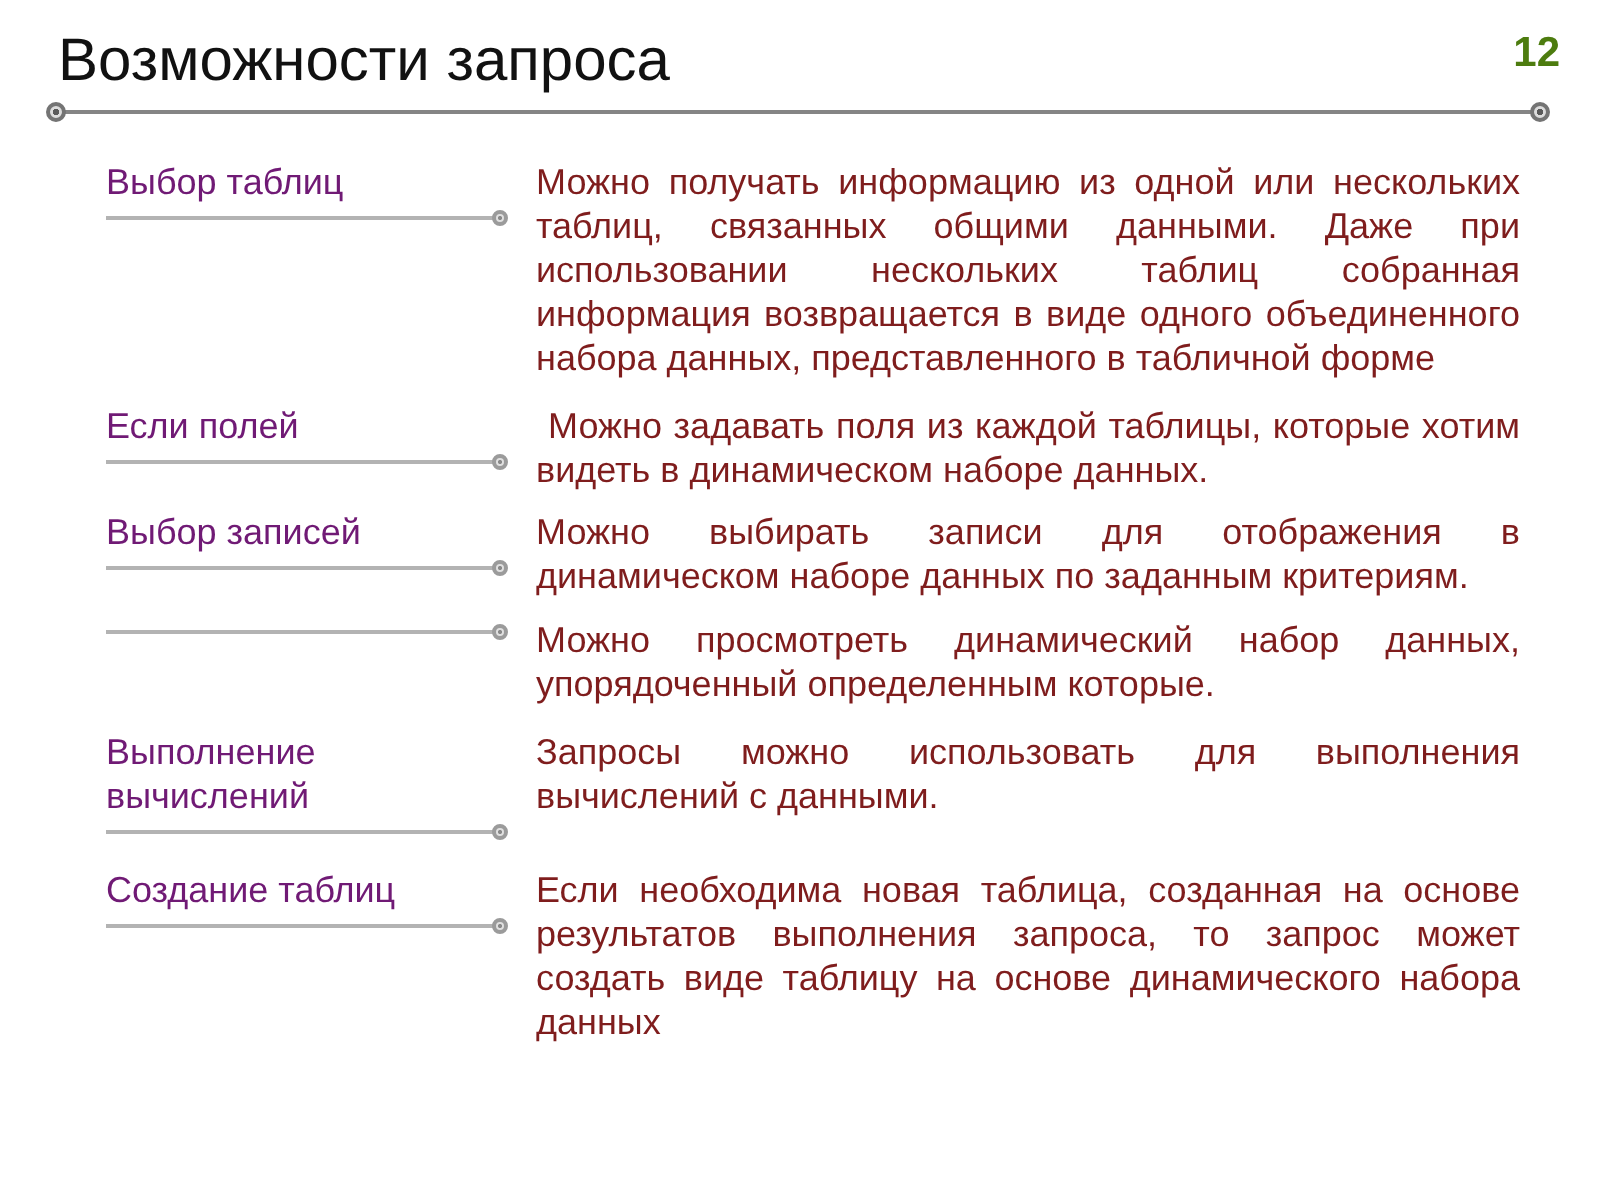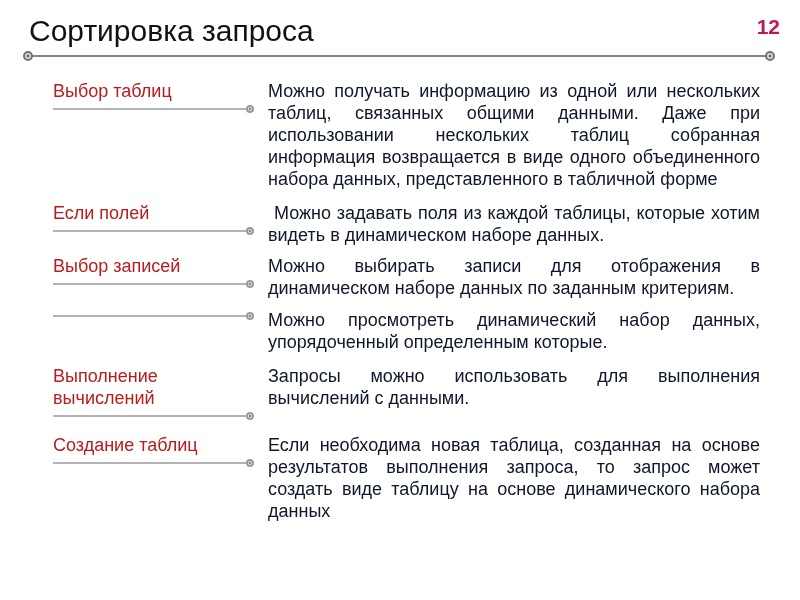--- a/index.html
+++ b/index.html
@@ -24,21 +24,21 @@
     line-height: 36px;
     color: #111111;
     white-space: nowrap;
   }
   .page-number {
     position: absolute;
     right: 20px;
     top: 15px;
     font-size: 21px;
     font-weight: bold;
-    color: #be185d;
+    color: #4d7c0f;
     line-height: 24px;
   }
   .title-rule {
     position: absolute;
     left: 32px;
     top: 55px;
     width: 734px;
     height: 2px;
     background: #858585;
   }
@@ -70,21 +70,21 @@
   .term-block {
     position: absolute;
     left: 0;
     top: 0;
     width: 197px;
   }
   .term-text {
     display: block;
     font-size: 18px;
     line-height: 22px;
-    color: #b91c1c;
+    color: #701a75;
   }
   .term-rule {
     position: relative;
     margin-top: 6px;
     height: 2px;
     background: #b3b3b3;
   }
   .ring-sm {
     width: 8px;
     height: 8px;
@@ -94,30 +94,30 @@
     right: -4px;
   }
   .desc {
     position: absolute;
     left: 215px;
     top: 0;
     width: 492px;
     font-size: 18px;
     line-height: 22px;
     text-align: justify;
-    color: #0f172a;
+    color: #7f1d1d;
   }
   .desc-indent { text-indent: 6px; }
 </style>
 </head>
 <body>
 
 <div class="slide">
 
-  <h1 class="slide-title" style="margin:0;font-weight:normal;">Сортировка запроса</h1>
+  <h1 class="slide-title" style="margin:0;font-weight:normal;">Возможности запроса</h1>
 
   <div class="page-number">12</div>
 
   <div class="title-rule">
     <span class="ring ring-lg left"></span>
     <span class="ring ring-lg right"></span>
   </div>
 
   <div class="row row-1">
     <div class="term-block">

